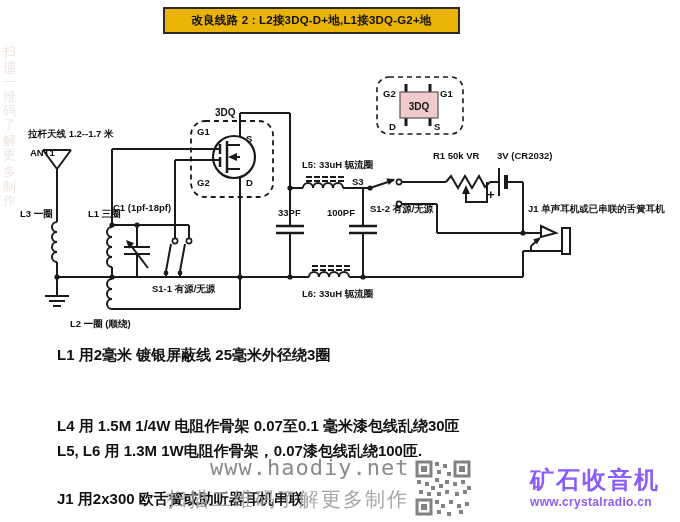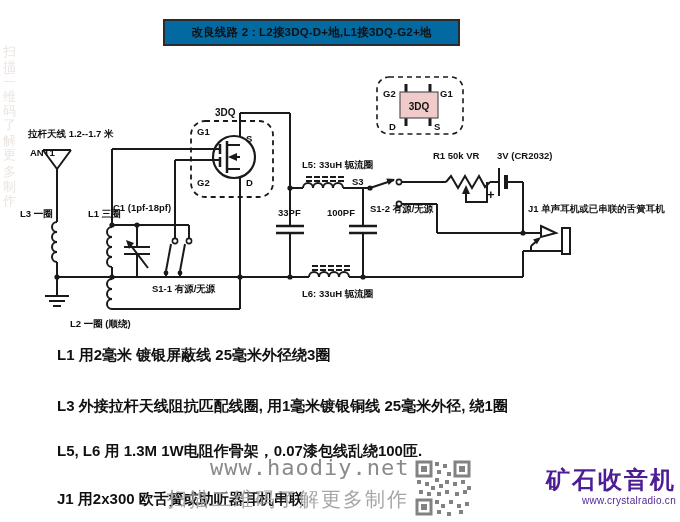--- a/index.html
+++ b/index.html
@@ -1,32 +1,32 @@
 <!DOCTYPE html>
 <html><head>
 <meta charset="utf-8">
 <style>
   html,body{margin:0;padding:0;background:#ffffff;}
   .stage{position:relative;width:680px;height:522px;background:#ffffff;overflow:hidden;
          font-family:"Liberation Sans","DejaVu Sans",sans-serif;color:#111;}
-  .titlebox{position:absolute;left:163px;top:19px;width:293px;height:23px;border:2px solid #2b2b2b;
+  .titlebox{position:absolute;left:163px;top:7px;width:293px;height:23px;border:2px solid #2b2b2b;
             display:flex;align-items:center;justify-content:center;font-weight:bold;font-size:11.5px;
-            letter-spacing:0.2px;background:#0369a1;}
+            letter-spacing:0.2px;background:#eab308;}
   .note{position:absolute;left:57px;font-weight:bold;font-size:15px;white-space:nowrap;}
   .wm-haodiy{position:absolute;left:210px;top:455px;font-family:"DejaVu Sans Mono","Liberation Mono",monospace;
              font-size:22px;color:#8a8a8a;letter-spacing:1px;white-space:nowrap;}
   .wm-taobao{position:absolute;left:217px;top:477px;font-weight:bold;font-size:12.5px;color:#7f7f7f;
              letter-spacing:0.5px;white-space:nowrap;}
   .wm-scan{position:absolute;left:167px;top:486px;font-size:20px;color:#a6a6a6;letter-spacing:2px;
            white-space:nowrap;}
   .wm-left{position:absolute;left:0px;top:34px;writing-mode:vertical-rl;text-orientation:upright;
            font-size:13px;letter-spacing:15px;color:#b09080;opacity:0.25;white-space:nowrap;}
-  .brand{position:absolute;right:4px;top:466px;text-align:right;color:#4c1d95;}
+  .brand{position:absolute;right:20px;top:466px;color:#8b5cf6;}
   .brand-name{font-weight:bold;font-size:24px;letter-spacing:2px;line-height:1.2;}
-  .brand-url{font-weight:normal;font-size:10px;letter-spacing:0.3px;}
+  .brand-url{font-weight:bold;font-size:12px;letter-spacing:0.3px;}
   svg text{font-weight:bold;font-size:9.5px;fill:#111;
            font-family:"Liberation Sans","DejaVu Sans",sans-serif;}
   svg text.big{font-size:10px;}
   svg text.plus{font-size:13px;}
 </style>
 </head>
 <body>
 
 <div class="stage">
 
@@ -175,21 +175,21 @@
     <text x="327" y="216">100PF</text>
     <text x="302" y="297">L6: 33uH 轭流圈</text>
     <text x="433" y="159">R1 50k VR</text>
     <text x="497" y="159">3V (CR2032)</text>
     <text x="487" y="199" class="plus">+</text>
     <text x="528" y="212">J1 单声耳机或已串联的舌簧耳机</text>
   </svg>
 
   
   <div class="note" style="top:346px">L1 用2毫米 镀银屏蔽线 25毫米外径绕3圈</div>
-  <div class="note" style="top:397px">L3 外接拉杆天线阻抗匹配线圈, 用1毫米镀银铜线 25毫米外径, 绕1圈</div>
+  <div class="note" style="top:417px">L4 用 1.5M 1/4W 电阻作骨架 0.07至0.1 毫米漆包线乱绕30匝</div>
   <div class="note" style="top:442px">L5, L6 用 1.3M 1W电阻作骨架，0.07漆包线乱绕100匝.</div>
   <div class="note" style="top:490px">J1 用2x300 欧舌簧或助听器耳机串联</div>
 
   
   <div class="wm-left">扫描二维码了解更多制作</div>
   <div class="wm-haodiy">www.haodiy.net</div>
   <div class="wm-scan">扫描二维码了解更多制作</div>
 
   
   <svg width="56" height="56" viewBox="0 0 56 56" style="position:absolute;left:415px;top:460px">

